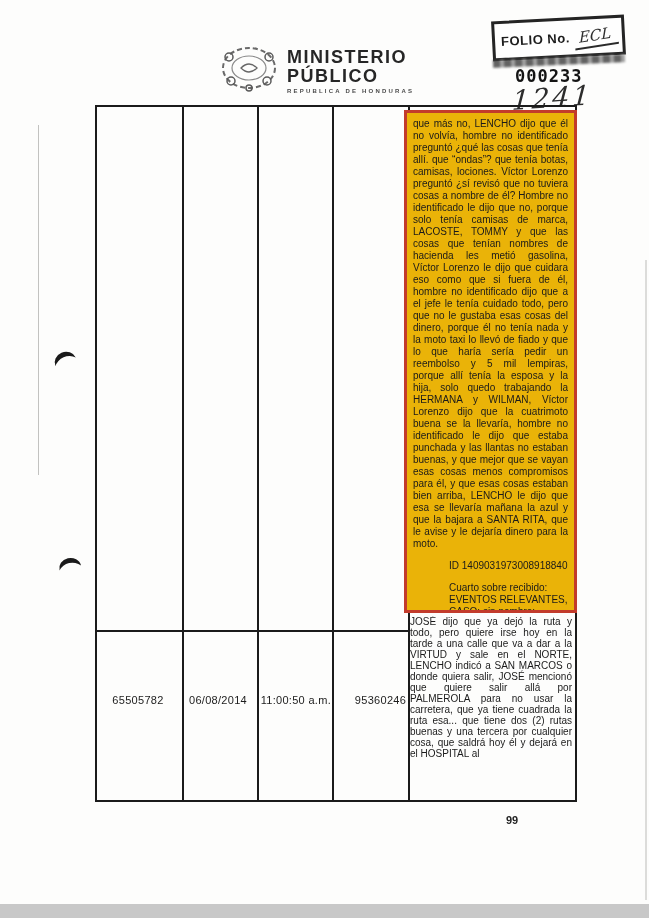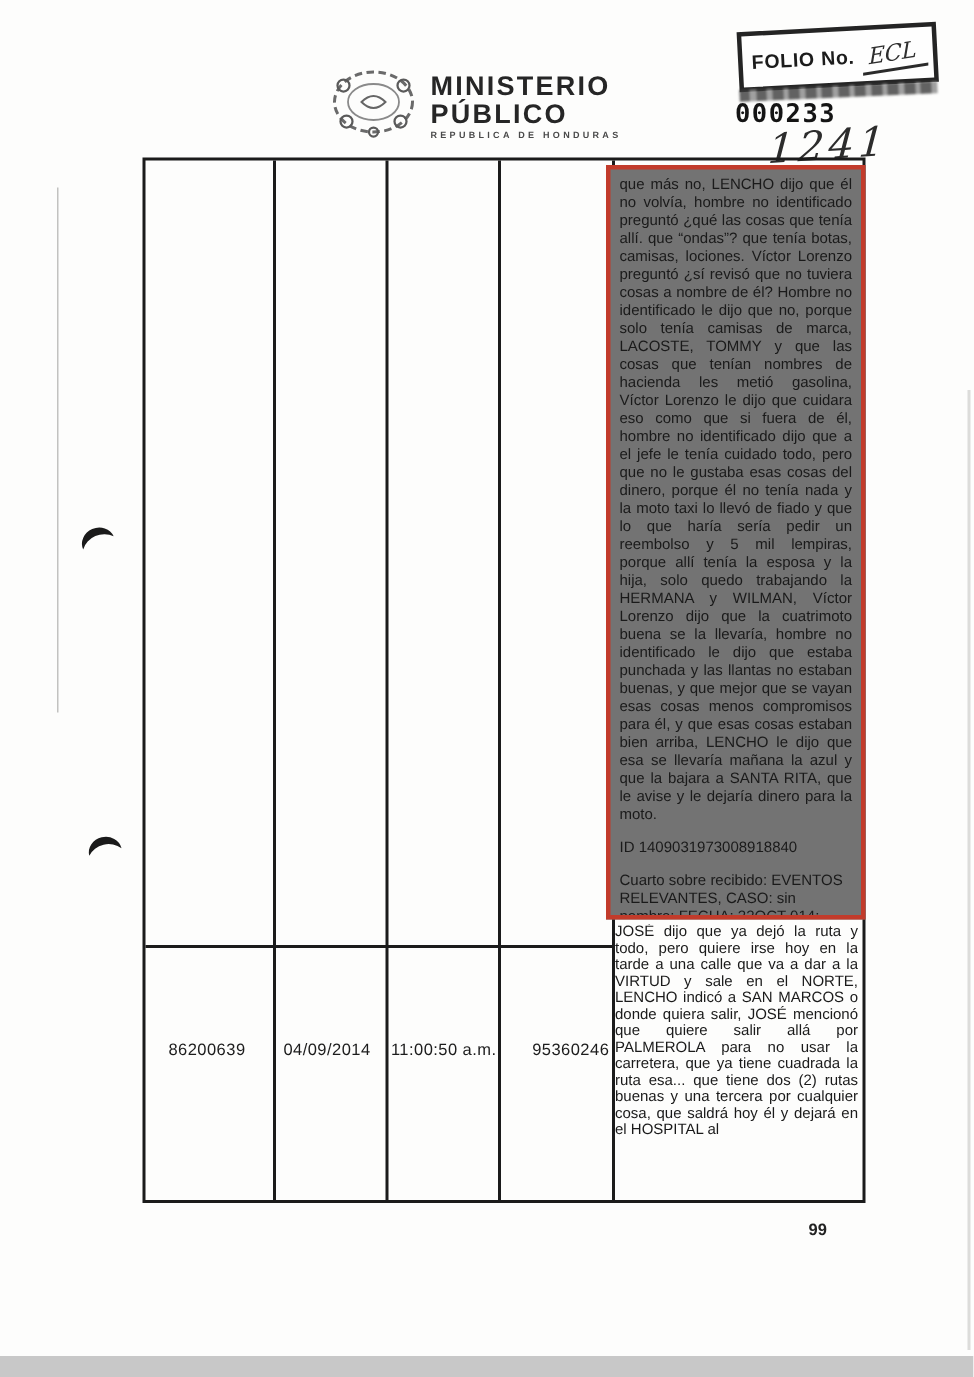--- a/index.html
+++ b/index.html
@@ -36,21 +36,21 @@
     font-family:"DejaVu Serif", serif; font-style:italic; font-size:15px;
     color:#2e2e2e; margin-left:5px; transform:rotate(-6deg) skewX(-8deg);
     border-bottom:2px solid #2a2a2a; padding:0 8px 1px 4px;
   }
   .stamp-smudge {
     position:absolute; left:493px; top:57px; width:132px; height:8px;
     background:repeating-linear-gradient(90deg,#3c3c3c 0 7px,#8a8a8a 7px 11px);
     filter:blur(.8px); transform:rotate(-2.5deg); opacity:.8;
   }
   .doc-number {
-    position:absolute; left:490px; top:66px;
+    position:absolute; left:515px; top:66px;
     font-family:"DejaVu Sans Mono", monospace; font-weight:bold;
     font-size:17px; letter-spacing:1px; color:#141414;
   }
   .hand-number {
     position:absolute; left:512px; top:82px;
     font-family:"DejaVu Serif", serif; font-style:italic;
     font-size:27px; letter-spacing:3px; color:#2c2c2c;
     transform:rotate(-4deg) skewX(-8deg);
   }
 
@@ -62,45 +62,45 @@
   .tbl {
     position:absolute; left:95px; top:105px; width:482px; height:697px;
     border:2px solid #1b1b1b; background:transparent;
   }
   .vline { position:absolute; top:0; bottom:0; width:2px; background:#1b1b1b; }
   .v1 { left:85px; } .v2 { left:160px; } .v3 { left:235px; } .v4 { left:311px; }
   .row-divider { position:absolute; left:0; top:523px; width:313px; height:2px; background:#1b1b1b; }
 
   .highlight-box {
     position:absolute; left:404px; top:110px; width:173px; height:503px;
-    border:3px solid #c23b2b; background:#737373;
+    border:3px solid #c23b2b; background:#eab308;
     padding:5px 6px; overflow:hidden;
     font-size:10px; line-height:12px; color:#1a1a1a;
   }
   .highlight-box p { text-align:justify; }
-  .highlight-box p + p { margin-top:10px; }
+  .highlight-box p + p { margin-top:10px;margin-left:36px; }
   .highlight-box p.idline, .highlight-box p.meta { text-align:left; }
 
   .cell-val {
     position:absolute; top:694px; font-size:11px; color:#1c1c1c;
     text-align:center; letter-spacing:.3px;
   }
   .c1 { left:96px;  width:84px; }
   .c2 { left:181px; width:74px; }
   .c3 { left:256px; width:75px;text-align:right; }
   .c4 { left:344px; width:73px; }
 
   .row2-text {
     position:absolute; left:410px; top:616px; width:162px; height:182px;
     overflow:hidden; font-size:10px; line-height:11px; color:#1a1a1a;
   }
   .row2-text p { text-align:justify; }
   .row2-text p + p { margin-top:23px; }
 
-  .page-num { position:absolute; left:506px; top:814px; font-size:11px; font-weight:bold; color:#222;margin-left:33px; }
+  .page-num { position:absolute; left:506px; top:814px; font-size:11px; font-weight:bold; color:#222; }
 </style>
 </head>
 <body>
 
 <div class="scan-page">
 
   <div class="left-edge-line"></div>
   <div class="right-edge-line"></div>
   <div class="bottom-strip"></div>
 
@@ -148,22 +148,22 @@
     <div class="vline v4"></div>
     <div class="row-divider"></div>
   </div>
 
   <div class="highlight-box" id="hl-box" style="border-color: rgb(194, 59, 43);">
     <p>que más no, LENCHO dijo que él no volvía, hombre no identificado preguntó ¿qué las cosas que tenía allí. que “ondas”? que tenía botas, camisas, lociones. Víctor Lorenzo preguntó ¿sí revisó que no tuviera cosas a nombre de él? Hombre no identificado le dijo que no, porque solo tenía camisas de marca, LACOSTE, TOMMY y que las cosas que tenían nombres de hacienda les metió gasolina, Víctor Lorenzo le dijo que cuidara eso como que si fuera de él, hombre no identificado dijo que a el jefe le tenía cuidado todo, pero que no le gustaba esas cosas del dinero, porque él no tenía nada y la moto taxi lo llevó de fiado y que lo que haría sería pedir un reembolso y 5 mil lempiras, porque allí tenía la esposa y la hija, solo quedo trabajando la HERMANA y WILMAN, Víctor Lorenzo dijo que la cuatrimoto buena se la llevaría, hombre no identificado le dijo que estaba punchada y las llantas no estaban buenas, y que mejor que se vayan esas cosas menos compromisos para él, y que esas cosas estaban bien arriba, LENCHO le dijo que esa se llevaría mañana la azul y que la bajara a SANTA RITA, que le avise y le dejaría dinero para la moto.</p>
     <p class="idline">ID 1409031973008918840</p>
     <p class="meta">Cuarto sobre recibido: EVENTOS RELEVANTES, CASO: sin nombre; FECHA: 22OCT 014; CD/DVD: CD-01</p>
   </div>
 
-  <div class="cell-val c1">86200639</div>
-  <div class="cell-val c2">04/09/2014</div>
+  <div class="cell-val c1">65505782</div>
+  <div class="cell-val c2">06/08/2014</div>
   <div class="cell-val c3">11:00:50 a.m.</div>
   <div class="cell-val c4">95360246</div>
 
   <div class="row2-text">
     <p>JOSÉ dijo que ya dejó la ruta y todo, pero quiere irse hoy en la tarde a una calle que va a dar a la VIRTUD y sale en el NORTE, LENCHO indicó a SAN MARCOS o donde quiera salir, JOSÉ mencionó que quiere salir allá por PALMEROLA para no usar la carretera, que ya tiene cuadrada la ruta esa... que tiene dos (2) rutas buenas y una tercera por cualquier cosa, que saldrá hoy él y dejará en el HOSPITAL al</p>
   </div>
 
   <div class="page-num">99</div>
 
 </div>

